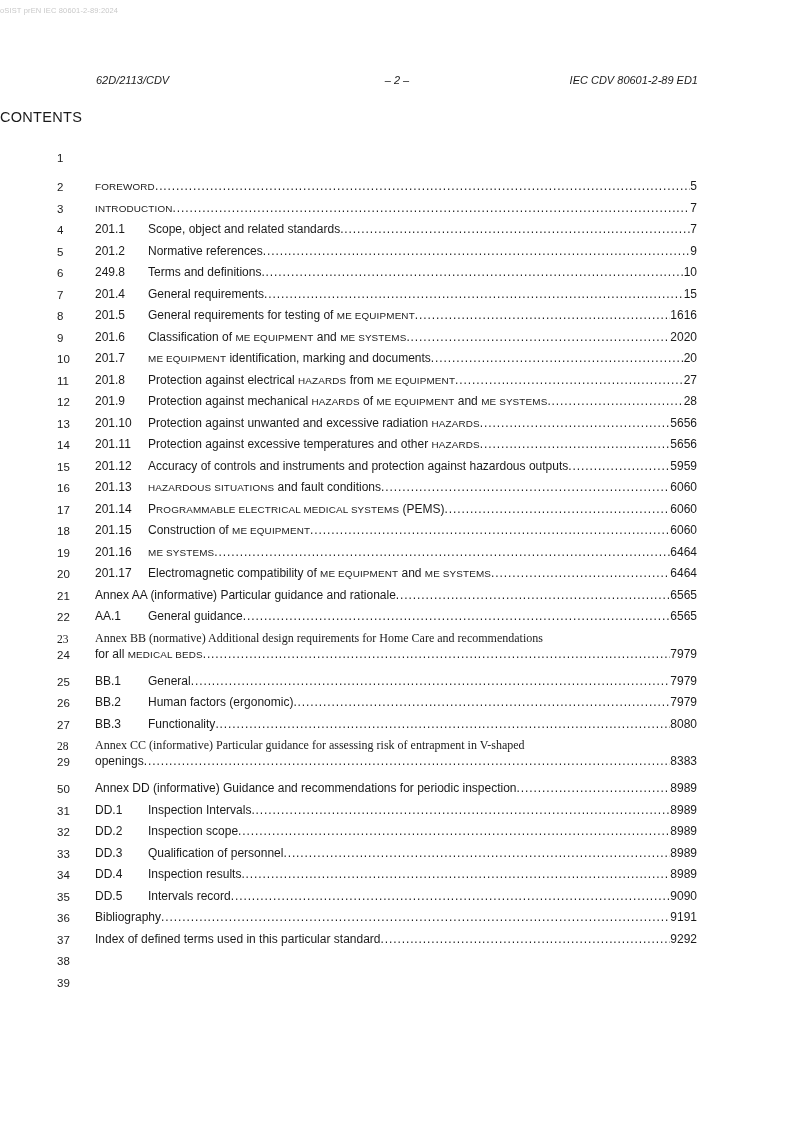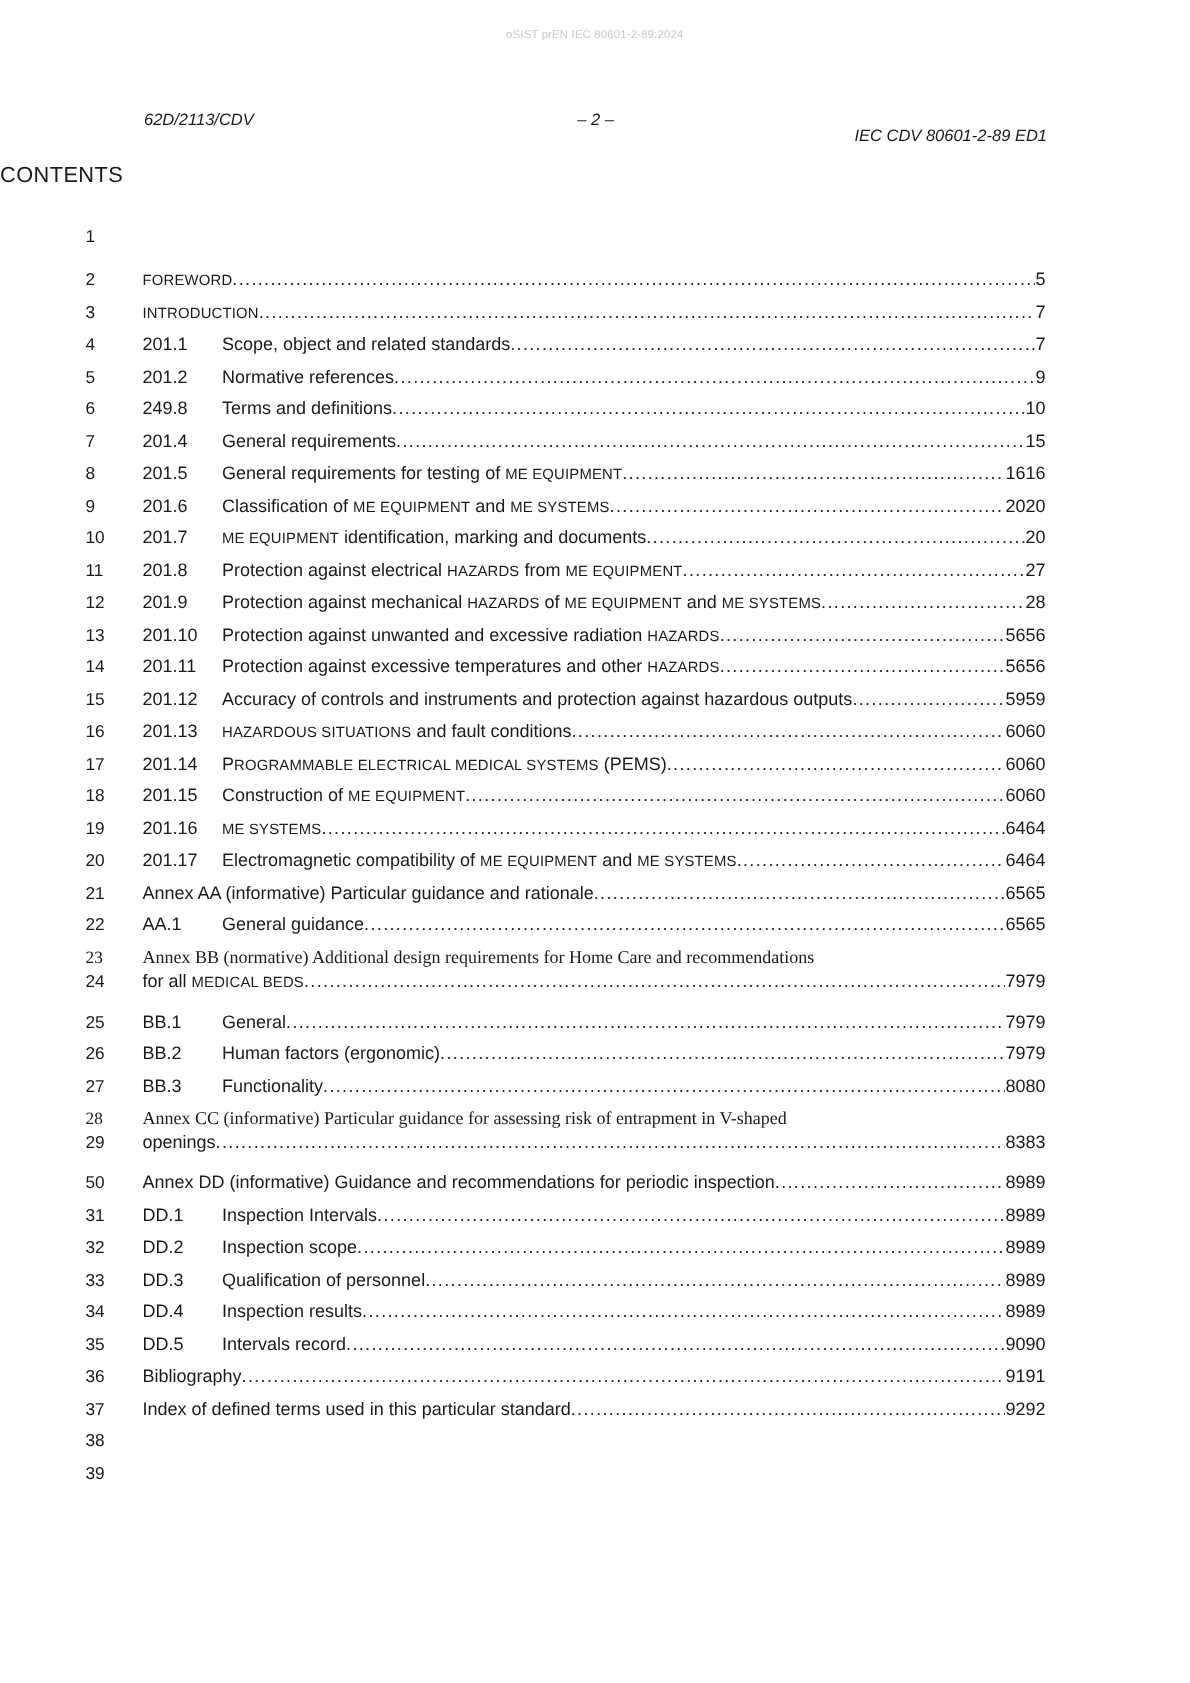--- a/index.html
+++ b/index.html
@@ -12,24 +12,24 @@
     height: 1122px;
     position: relative;
     font-family: "Liberation Sans", sans-serif;
     color: #1a1a1a;
     overflow: hidden;
   }
 
   
   .watermark {
     position: absolute;
-    top: 18px;
+    top: 6px;
     left: 0;
     width: 793px;
-    text-align: center;
+    text-align: left;
     font-size: 7.5px;
     color: #c9c9c9;
     letter-spacing: 0.15px;
     white-space: nowrap;
   }
 
   
   .page-header {
     position: absolute;
     top: 74px;
@@ -49,21 +49,21 @@
     position: absolute;
     left: 0;
     top: 0;
     width: 602px;
     text-align: center;
     white-space: nowrap;
   }
   .page-header .hdr-right {
     position: absolute;
     right: 0;
-    top: 11px;
+    top: 0;
     white-space: nowrap;
   }
 
   
   .contents-title {
     position: absolute;
     top: 109px;
     left: 0;
     width: 793px;
     text-align: left;

